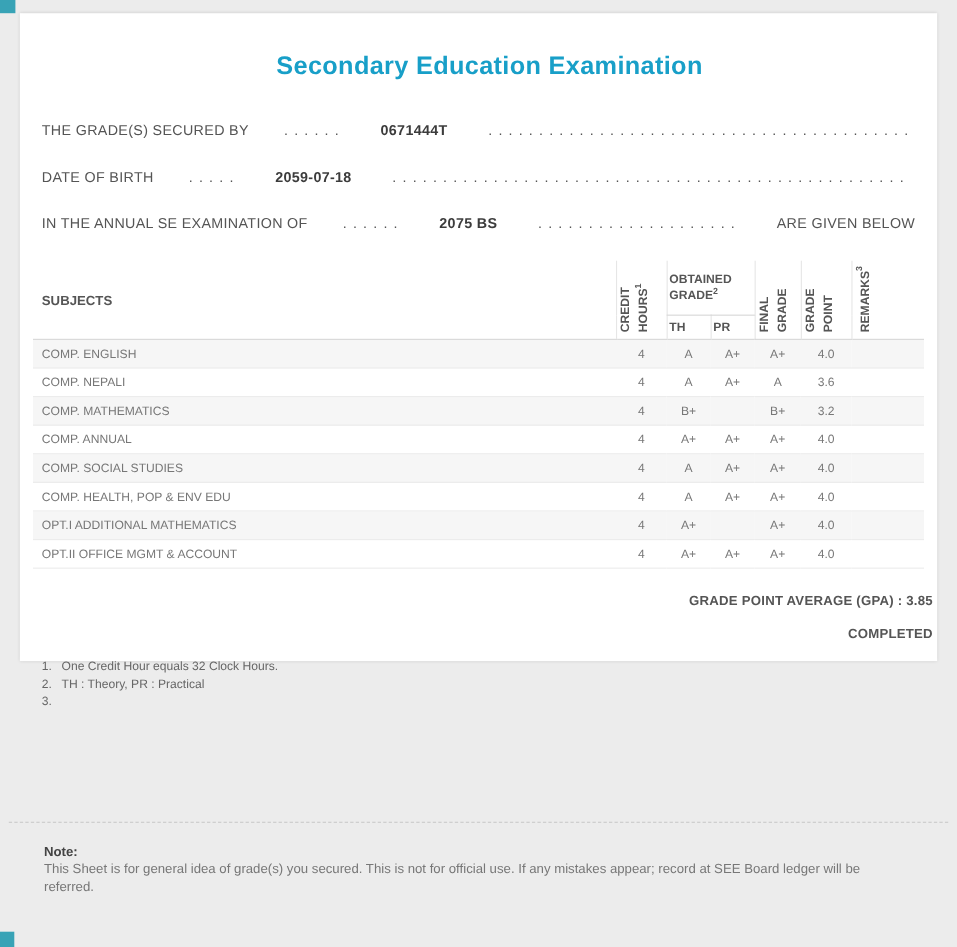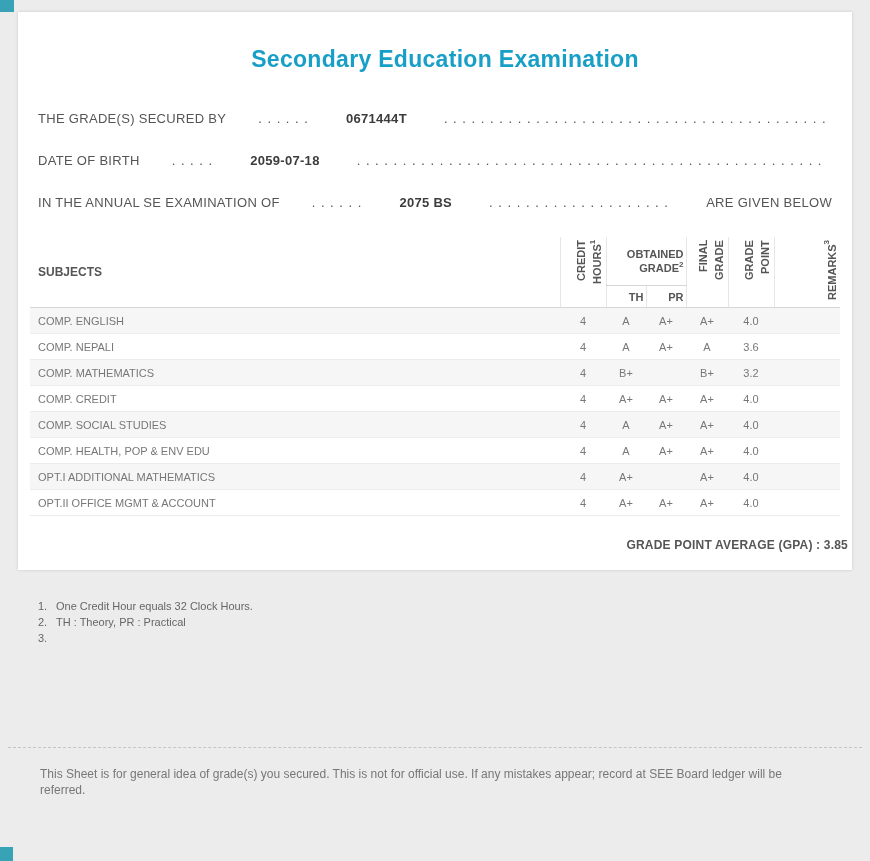--- a/index.html
+++ b/index.html
@@ -77,21 +77,21 @@
   }
   .grades-table thead th {
     font-size: 11px;
     font-weight: bold;
     color: #555;
     background: #fff;
     border-left: 1px solid #e6e6e6;
     border-bottom: 1px solid #d6d6d6;
     padding: 3px 2px;
     vertical-align: middle;
-    text-align: right;
+    text-align: left;
   }
   .grades-table thead th.h-subjects {
     border-left: none;
     text-align: left;
     font-size: 12px;
     padding-left: 8px;
   }
   .grades-table thead tr.sub th {
     border-top: 1px solid #e6e6e6;
     height: 22px;
@@ -248,21 +248,21 @@
           <tr>
             <td class="col-subject">COMP. MATHEMATICS</td>
             <td class="col-credit">4</td>
             <td class="col-th">B+</td>
             <td class="col-pr"></td>
             <td class="col-final">B+</td>
             <td class="col-point">3.2</td>
             <td class="col-remarks"></td>
           </tr>
           <tr>
-            <td class="col-subject">COMP. CREDIT</td>
+            <td class="col-subject">COMP. ANNUAL</td>
             <td class="col-credit">4</td>
             <td class="col-th">A+</td>
             <td class="col-pr">A+</td>
             <td class="col-final">A+</td>
             <td class="col-point">4.0</td>
             <td class="col-remarks"></td>
           </tr>
           <tr>
             <td class="col-subject">COMP. SOCIAL STUDIES</td>
             <td class="col-credit">4</td>
@@ -296,20 +296,21 @@
             <td class="col-th">A+</td>
             <td class="col-pr">A+</td>
             <td class="col-final">A+</td>
             <td class="col-point">4.0</td>
             <td class="col-remarks"></td>
           </tr>
         </tbody>
     </table>
 
     <div class="gpa">GRADE POINT AVERAGE (GPA) : 3.85</div>
+    <div class="completed">COMPLETED</div>
   </div>
 
   <div class="footnotes">
       <div class="fn-item">
         <span class="fn-num">1.</span>
         <div class="fn-lines">
           <div>One Credit Hour equals 32 Clock Hours.</div>
         </div>
       </div>
       <div class="fn-item">
@@ -319,15 +320,16 @@
         </div>
       </div>
       <div class="fn-item">
         <span class="fn-num">3.</span>
       </div>
     </div>
 
   <div class="dashed-divider"></div>
 
   <div class="note">
+    <span class="note-label">Note:</span>
     <span>This Sheet is for general idea of grade(s) you secured. This is not for official use. If any mistakes appear; record at SEE Board ledger will be referred.</span>
   </div>
 </div>
 
 </body></html>

